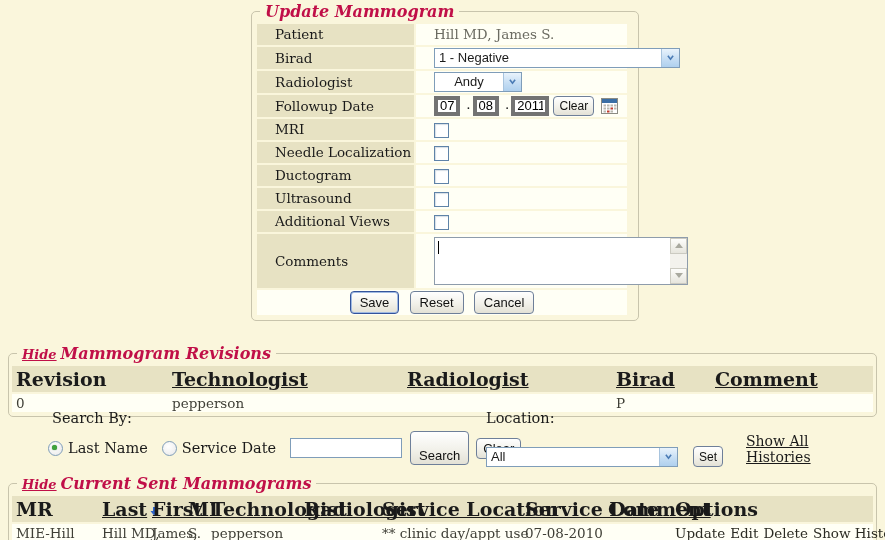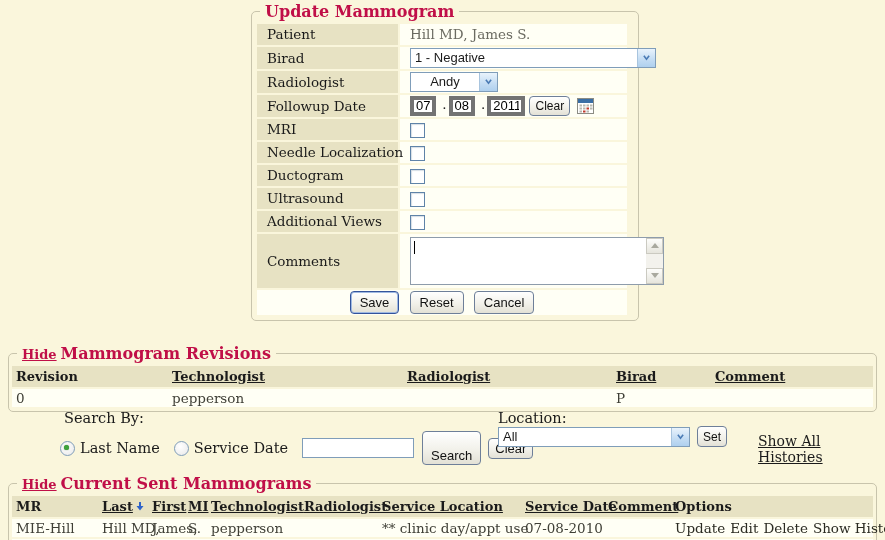--- a/index.html
+++ b/index.html
@@ -7,28 +7,28 @@
     position:relative; width:885px; height:540px; overflow:hidden;
     background:#FAF6DC; color:#1a1a1a;
     font-family:"DejaVu Serif","Liberation Serif",serif; font-size:13.5px;
   }
   fieldset.fs{
     position:absolute; margin:0; border:1px solid #C8C4AC; border-radius:5px;
     padding:1px 3px 3px 3px; background:transparent;
   }
   legend.fs-legend{
     font-weight:bold; font-size:16px; color:#C00F48; padding:0 5px; margin-left:5px;
-    line-height:1.1; white-space:nowrap;
+    line-height:1.1; white-space:nowrap;font-style:italic;
   }
   a.hide-link{ color:#C00F48; font-size:13px; font-weight:bold; text-decoration:underline; cursor:pointer; margin-right:4px;}
   a.plain-link{ color:#1a1a1a; text-decoration:underline; cursor:pointer;}
 
   
   table.form-table{ border-collapse:separate; border-spacing:2px; width:374px; table-layout:fixed;}
-  table.form-table td{ padding:1px 10px; height:19px; vertical-align:middle; overflow:visible; white-space:nowrap;}
+  table.form-table td{ padding:1px 18px; height:19px; vertical-align:middle; overflow:visible; white-space:nowrap;}
   td.lbl{ width:121px; background:#E7E2C3;}
   td.val{ background:#FFFFF5;}
   td.btnrow{ background:#FFFFF5; text-align:center; height:26px;}
   .muted{ color:#6B6B61;}
   .sel{ display:inline-flex; align-items:center; border:1px solid #7F9DB9; background:#fff; height:20px; box-sizing:border-box; vertical-align:middle; cursor:default;}
   .sel .sel-txt{ flex:1; padding:0 4px; font-family:"Liberation Sans",sans-serif; font-size:13px; overflow:hidden;}
   .sel .sel-txt.right{ text-align:center;}
   .sel .sel-arrow{ width:17px; align-self:stretch; background:linear-gradient(180deg,#E9F3FC,#C3DCF3 60%,#AFD0EE); border-left:1px solid #A8C4DE; display:flex; align-items:center; justify-content:center;}
   .chev{ width:7px; height:7px;}
   input.date-in{ box-sizing:border-box; height:20px; border:4px solid #737373; padding:0 2px; font-family:"Liberation Sans",sans-serif; font-size:13px; vertical-align:middle;}
@@ -45,35 +45,35 @@
   .txtarea{ position:relative; width:254px; height:48px; background:#fff; border:1px solid #8E9CAB; box-sizing:border-box; cursor:text;}
   .caret{ position:absolute; left:3px; top:3px; width:1px; height:13px; background:#000;}
   .sbar{ position:absolute; top:0; right:0; bottom:0; width:17px; background:#F3F2ED;}
   .sbtn{ position:absolute; left:0; width:17px; height:16px; background:linear-gradient(180deg,#FDFDFB,#E6E5DD); border:1px solid #CBCAC1; box-sizing:border-box; display:flex; align-items:center; justify-content:center;}
   .sbtn.up{ top:0;} .sbtn.down{ bottom:0;}
   .tri-up{ width:0;height:0;border-left:4px solid transparent;border-right:4px solid transparent;border-bottom:5px solid #A9A99F;}
   .tri-down{ width:0;height:0;border-left:4px solid transparent;border-right:4px solid transparent;border-top:5px solid #A9A99F;}
 
   
   table.list{ border-collapse:separate; border-spacing:0 2px; table-layout:fixed; width:100%;}
-  table.list th{ background:#E7E2C3; text-align:left; font-weight:bold; font-size:13px; padding:2px 4px; height:17px; white-space:nowrap; overflow:visible;}
+  table.list th{ background:#E7E2C3; text-align:left; font-weight:bold; font-size:19px; padding:2px 4px; height:17px; white-space:nowrap; overflow:visible;}
   table.list th .u{ text-decoration:underline;}
   table.list td{ background:#FFFFF5; padding:1px 4px; height:16px; color:#3F3F36; white-space:nowrap; overflow:visible;}
   .sort-ico{ margin-left:2px; vertical-align:-1px;}
 
   
-  .search-band{ position:absolute; left:16px; top:407px; width:771px; height:58px;}
+  .search-band{ position:absolute; left:4px; top:407px; width:771px; height:58px;}
   .search-left{ position:absolute; left:44px; top:3px;}
   .search-row{ display:flex; align-items:center; margin-top:5px;}
   .radio{ display:inline-block; width:13px; height:13px; border:1px solid #7F9DB9; border-radius:50%; background:radial-gradient(circle at 40% 35%,#ffffff,#E8E8E8); position:relative; cursor:pointer;}
   .radio.on::after{ content:""; position:absolute; left:3px; top:3px; width:5px; height:5px; border-radius:50%; background:#3FA33C; box-shadow:0 0 1px #2C7A2A;}
   .radio-lbl{ margin:0 14px 0 5px; font-size:14.5px;}
   input.search-in{ box-sizing:border-box; width:112px; height:20px; border:1px solid #7F9DB9; margin-right:8px; font-family:"Liberation Sans",sans-serif; font-size:13px; padding:0 3px;}
   .loc-group{ position:absolute; left:482px; top:3px;}
-  .loc-row{ display:flex; align-items:center; margin-top:0;}
+  .loc-row{ display:flex; align-items:center; margin-top:20px;gap:8px;}
   .showall{ position:absolute; left:742px; top:26px; font-size:14px;}
   .opt-link{ margin-right:5px; cursor:pointer; color:#2B2B22;}
 </style>
 </head>
 <body>
 
 <div class="page">
 
   <fieldset class="fs" style="left:251px; top:3px; width:380px;">
     <legend class="fs-legend">Update Mammogram</legend>

